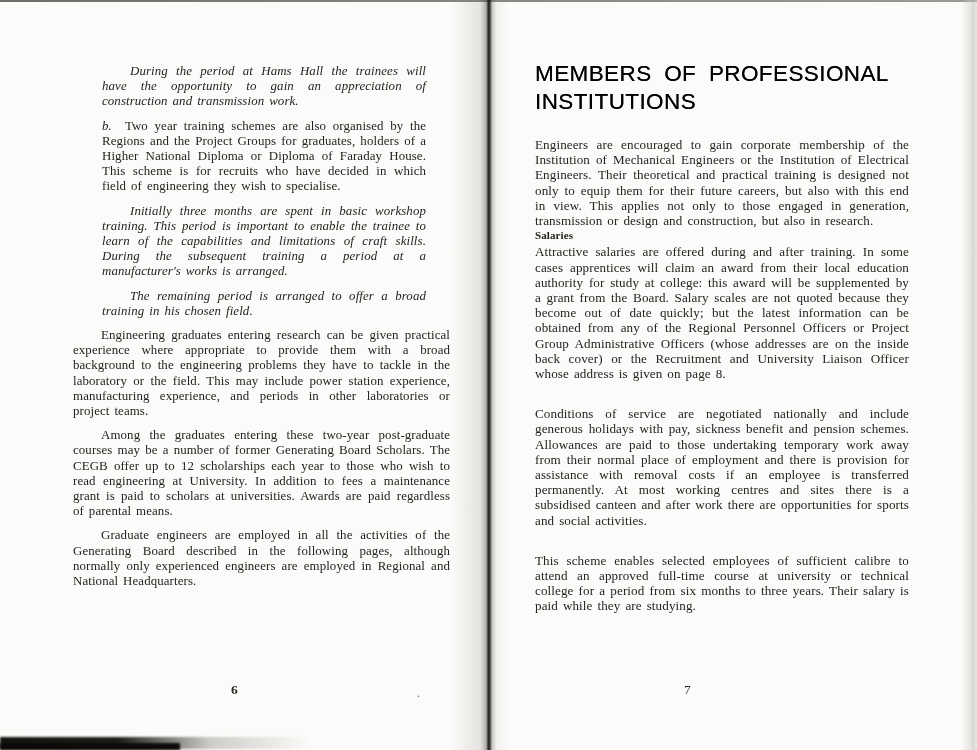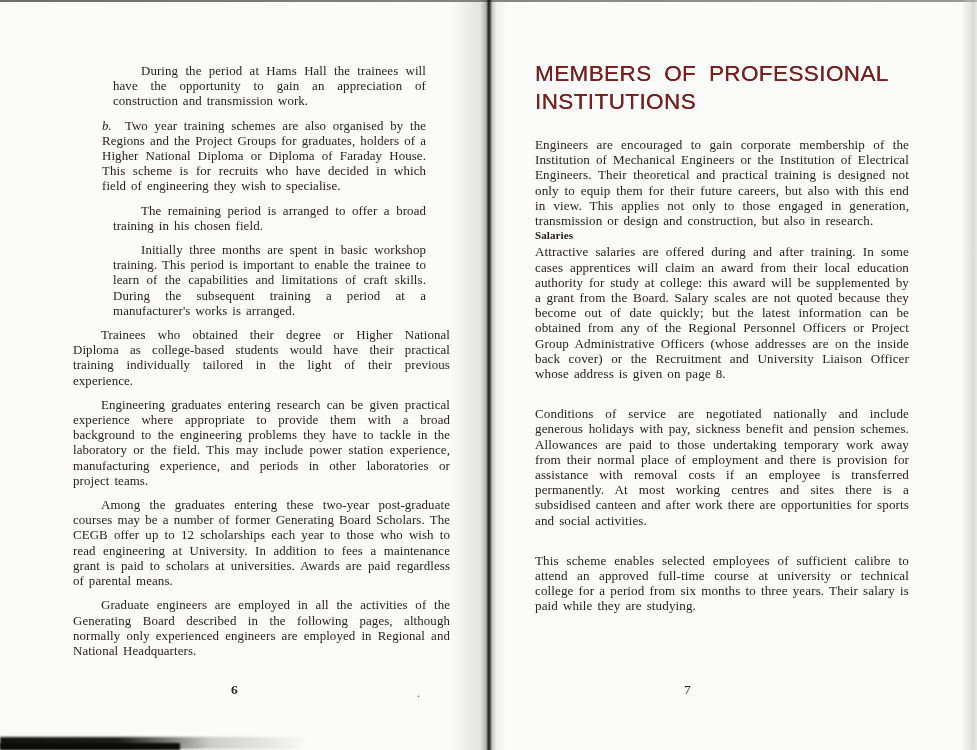--- a/index.html
+++ b/index.html
@@ -32,30 +32,30 @@
   .shadow-bl{position:absolute;left:0;bottom:1px;width:310px;height:12px;
     background:linear-gradient(to right,#131311 0%,#1d1d1a 38%,rgba(85,85,78,0.28) 68%,rgba(85,85,78,0) 100%);
     filter:blur(1.3px);}
   .shadow-bl2{position:absolute;left:0;bottom:0;width:180px;height:7px;
     background:#0b0b09;filter:blur(1px);}
   
   .content-left{position:absolute;left:73px;top:64px;width:377px;
     font-size:12.9px;line-height:15.2px;text-align:justify;
     letter-spacing:0.1px;word-spacing:1.6px;}
   .content-left p{margin:0 0 9px 0;text-indent:28px;}
-  .content-left p.indented{margin-left:40px;margin-right:24px;}
+  .content-left p.indented{margin-left:29px;margin-right:24px;font-style:italic;}
   .content-left p.lettered{margin-left:29px;margin-right:24px;text-indent:0;}
   .content-left p.lettered .marker{font-style:italic;padding-right:13px;}
   
   .content-right{position:absolute;left:535px;top:60px;width:374px;
     font-size:13.1px;line-height:15.2px;text-align:justify;
     letter-spacing:0.1px;word-spacing:1.6px;}
   .content-right h1,.content-right h2{
     font-family:"Liberation Sans", sans-serif;
-    font-weight:500;color:#7f1d1d;
+    font-weight:500;color:#000000;
     font-size:22.5px;line-height:28px;
     letter-spacing:0.4px;word-spacing:6px;
     text-align:left;text-shadow:0 0 0.5px #2c2a27;
     margin:0;}
   .content-right h1{margin-bottom:21px;}
   .content-right h2{margin-top:18px;margin-bottom:21px;}
   .content-right p.body{margin:0;}
   .content-right .subsection{margin-bottom:0;}
   .content-right h3{
     font-size:11px;font-weight:bold;color:#1f1d1a;
@@ -70,23 +70,22 @@
   .footer-dot{position:absolute;left:417px;top:686px;font-size:12px;color:#6e6c68;}
 </style>
 </head>
 <body>
 
 <div class="scan">
 
   <div class="content-left">
     <p class="indented">During the period at Hams Hall the trainees will have the opportunity to gain an appreciation of construction and transmission work.</p>
     <p class="lettered"><span class="marker">b.</span><span>Two year training schemes are also organised by the Regions and the Project Groups for graduates, holders of a Higher National Diploma or Diploma of Faraday House. This scheme is for recruits who have decided in which field of engineering they wish to specialise.</span></p>
+    <p class="indented">Initially three months are spent in basic workshop training. This period is important to enable the trainee to learn of the capabilities and limitations of craft skills. During the subsequent training a period at a manufacturer's works is arranged.</p>
     <p class="indented">The remaining period is arranged to offer a broad training in his chosen field.</p>
-    <p class="indented">Initially three months are spent in basic workshop training. This period is important to enable the trainee to learn of the capabilities and limitations of craft skills. During the subsequent training a period at a manufacturer's works is arranged.</p>
-    <p>Trainees who obtained their degree or Higher National Diploma as college-based students would have their practical training individually tailored in the light of their previous experience.</p>
     <p>Engineering graduates entering research can be given practical experience where appropriate to provide them with a broad background to the engineering problems they have to tackle in the laboratory or the field. This may include power station experience, manufacturing experience, and periods in other laboratories or project teams.</p>
     <p>Among the graduates entering these two-year post-graduate courses may be a number of former Generating Board Scholars. The CEGB offer up to 12 scholarships each year to those who wish to read engineering at University. In addition to fees a maintenance grant is paid to scholars at universities. Awards are paid regardless of parental means.</p>
     <p>Graduate engineers are employed in all the activities of the Generating Board described in the following pages, although normally only experienced engineers are employed in Regional and National Headquarters.</p>
   </div>
   <div class="pagenum pagenum-left">6</div>
   <div class="footer-dot">.</div>
 
   <div class="content-right">
     <h1>MEMBERS OF PROFESSIONAL INSTITUTIONS</h1>
     <p class="body intro-block">Engineers are encouraged to gain corporate membership of the Institution of Mechanical Engineers or the Institution of Electrical Engineers. Their theoretical and practical training is designed not only to equip them for their future careers, but also with this end in view. This applies not only to those engaged in generation, transmission or design and construction, but also in research.</p>

